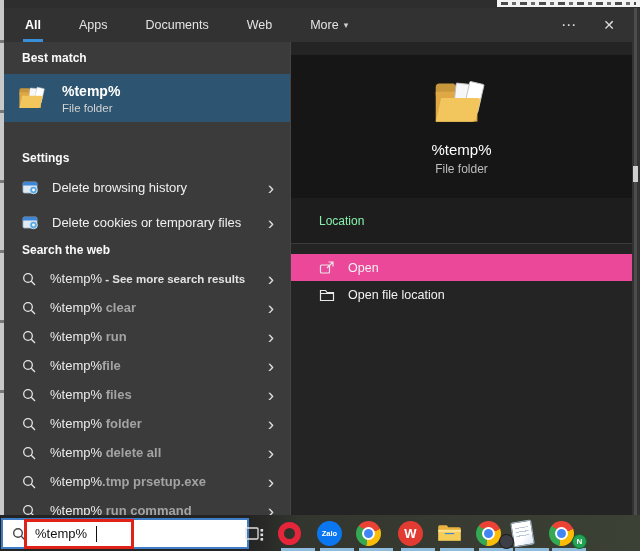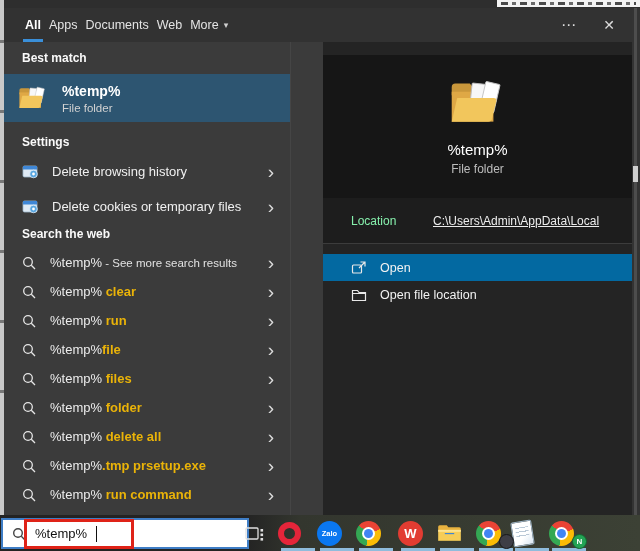--- a/index.html
+++ b/index.html
@@ -14,64 +14,64 @@
     background:repeating-linear-gradient(90deg,#4a4a4a 0 7px,transparent 7px 11px,#6a6a6a 11px 15px,transparent 15px 19px);}
   .bg-left{position:absolute;top:0;left:0;width:4px;height:515px;background:#c9c9c9;}
   .bg-left::after{content:"";position:absolute;top:6px;left:0;width:4px;height:420px;
     background:repeating-linear-gradient(180deg,transparent 0 34px,#777 34px 37px,transparent 37px 70px);}
   .bg-right{position:absolute;top:8px;right:0;width:8px;height:507px;background:#333;}
   .bg-right-track{position:absolute;top:0;left:2px;width:3px;height:100%;background:#4d4d4d;}
   .bg-right-thumb{position:absolute;top:158px;left:1px;width:5px;height:16px;background:#cfcfcf;}
   
   .panel{position:absolute;left:4px;top:8px;width:628px;height:507px;display:flex;flex-direction:column;}
   .tabs-row{position:relative;height:34px;background:#323232;display:flex;align-items:stretch;
-    gap:8px;padding-left:21px;flex:none;}
+    gap:38px;padding-left:21px;flex:none;}
   .tab{position:relative;display:flex;align-items:center;font-size:12.5px;color:#e4e4e4;cursor:default;}
   .tab.active{color:#fff;font-weight:700;}
   .tab.active::after{content:"";position:absolute;left:-2px;right:-2px;bottom:0;height:3px;
     background:var(--tab-underline,#3a8fd9);}
   .tab .caret{font-size:9px;margin-left:5px;color:#cfcfcf;}
   .win-btn{position:absolute;top:0;height:34px;display:flex;align-items:center;justify-content:center;
     color:#dcdcdc;}
   .win-ellipsis{right:48px;width:30px;font-size:15px;letter-spacing:1px;}
   .win-close{right:8px;width:30px;font-size:14px;}
-  .panel-body{flex:1;display:flex;min-height:0;gap:32px;}
+  .panel-body{flex:1;display:flex;min-height:0;}
   
   .left-col{position:relative;width:286px;flex:none;background:#3b3b3b;border-right:1px solid #454545;}
   .sec-header{margin:0;padding:0 0 0 18px;font-size:12px;font-weight:700;color:#fafafa;height:15px;line-height:15px;}
   .h-best{margin-top:9px;}
-  .h-settings{margin-top:13px;}
+  .h-settings{margin-top:29px;}
   .h-web{margin-top:7px;}
   .best-item{margin-top:8px;height:48px;background:var(--highlight,#2d5571);display:flex;align-items:center;
     padding-left:14px;cursor:default;}
   .best-text{margin-left:14px;display:flex;flex-direction:column;gap:3px;}
   .best-title{font-size:14px;font-weight:700;color:#fff;}
   .best-sub{font-size:11.5px;color:#d2d2d2;}
   .row{height:28px;display:flex;align-items:center;padding:0 10px 0 18px;cursor:default;}
   .row .label{margin-left:14px;font-size:13px;color:#f0f0f0;flex:1;white-space:nowrap;overflow:hidden;}
   .row .chev{font-size:19px;line-height:19px;color:#dcdcdc;font-weight:400;padding:0 6px;}
   .set-row{margin-top:7px;height:28px;}
   .web-row{height:29px;}
   .web-row .pre{font-size:13px;color:#ececec;font-weight:400;}
-  .web-row .suf{font-size:13px;color:#eab308;font-weight:700;white-space:pre;}
-  .web-row.see-more .suf{font-weight:400;font-size:11.5px;color:#e2e2e2;}
+  .web-row .suf{font-size:13px;color:#a3a3a3;font-weight:700;white-space:pre;}
+  .web-row.see-more .suf{font-weight:700;font-size:11.5px;color:#e2e2e2;}
   .web-list{margin-top:6px;}
   
   .right-col{position:relative;flex:1;background:#242424;display:flex;flex-direction:column;}
   .preview-card{margin-top:13px;height:143px;background:#161616;display:flex;flex-direction:column;
     align-items:center;justify-content:center;gap:4px;flex:none;}
   .preview-title{font-size:15px;font-weight:400;color:#fff;margin-top:8px;}
   .preview-sub{font-size:12px;color:#bdbdbd;}
   .location-strip{height:45px;background:#1d1d1d;border-bottom:1px solid #3c3c3c;display:flex;
     align-items:center;padding:0 0 0 28px;flex:none;}
   .loc-label{font-size:12px;color:#86efac;width:82px;flex:none;}
   .loc-link{font-size:12px;color:#ececec;text-decoration:underline;cursor:pointer;}
   .actions{margin-top:10px;display:flex;flex-direction:column;flex:none;}
   .action-row{height:27px;display:flex;align-items:center;padding-left:28px;gap:13px;cursor:default;}
-  .action-row.hl{background:#0369a1;}
+  .action-row.hl{background:#ec4899;}
   .action-label{font-size:12.5px;color:#f2f2f2;}
   
   .icon{display:inline-flex;align-items:center;justify-content:center;flex:none;}
   
   .taskbar{position:absolute;left:0;bottom:0;width:640px;height:36px;
     background:linear-gradient(90deg,#232323 0 245px,#33362e 300px,#3c4135 100%);}
   .tb-search{position:absolute;left:1px;top:3px;width:235px;height:27px;background:#fff;
     border:2px solid var(--search-border,#3f7ec6);display:flex;align-items:center;padding-left:9px;gap:9px;box-sizing:content-box;}
   .tb-query{font-size:13px;color:#111;}
   .tb-caret{width:1px;height:16px;background:#111;}
@@ -292,21 +292,20 @@
               <rect x="37" y="5" width="16" height="32" rx="1" fill="#ffffff" stroke="#c4c4c4" stroke-width="1" transform="rotate(13 45 21)"></rect>
               <path d="M3 48 l6-26 h40 q4 0 3.2 3.6 l-4.8 19.4 q-.8 3-4 3 z" fill="#f2c65c"></path>
             </svg>
           </span>
           <span class="preview-title">%temp%</span>
           <span class="preview-sub">File folder</span>
         </div>
 
         <div class="location-strip">
           <span class="loc-label">Location</span>
-          <span class="loc-link">C:\Users\Admin\AppData\Local</span>
         </div>
 
         <div class="actions">
 
           <div class="action-row hl">
             <span class="icon">
               <svg width="16" height="16" viewBox="0 0 16 16">
                   <rect x="1.5" y="5" width="9" height="8" rx="1" stroke="#e8e8e8" fill="none" stroke-width="1.2"></rect>
                   <path d="M8 8 L14 2 M9.5 2 H14 V6.5" stroke="#e8e8e8" fill="none" stroke-width="1.2"></path>
                 </svg>

